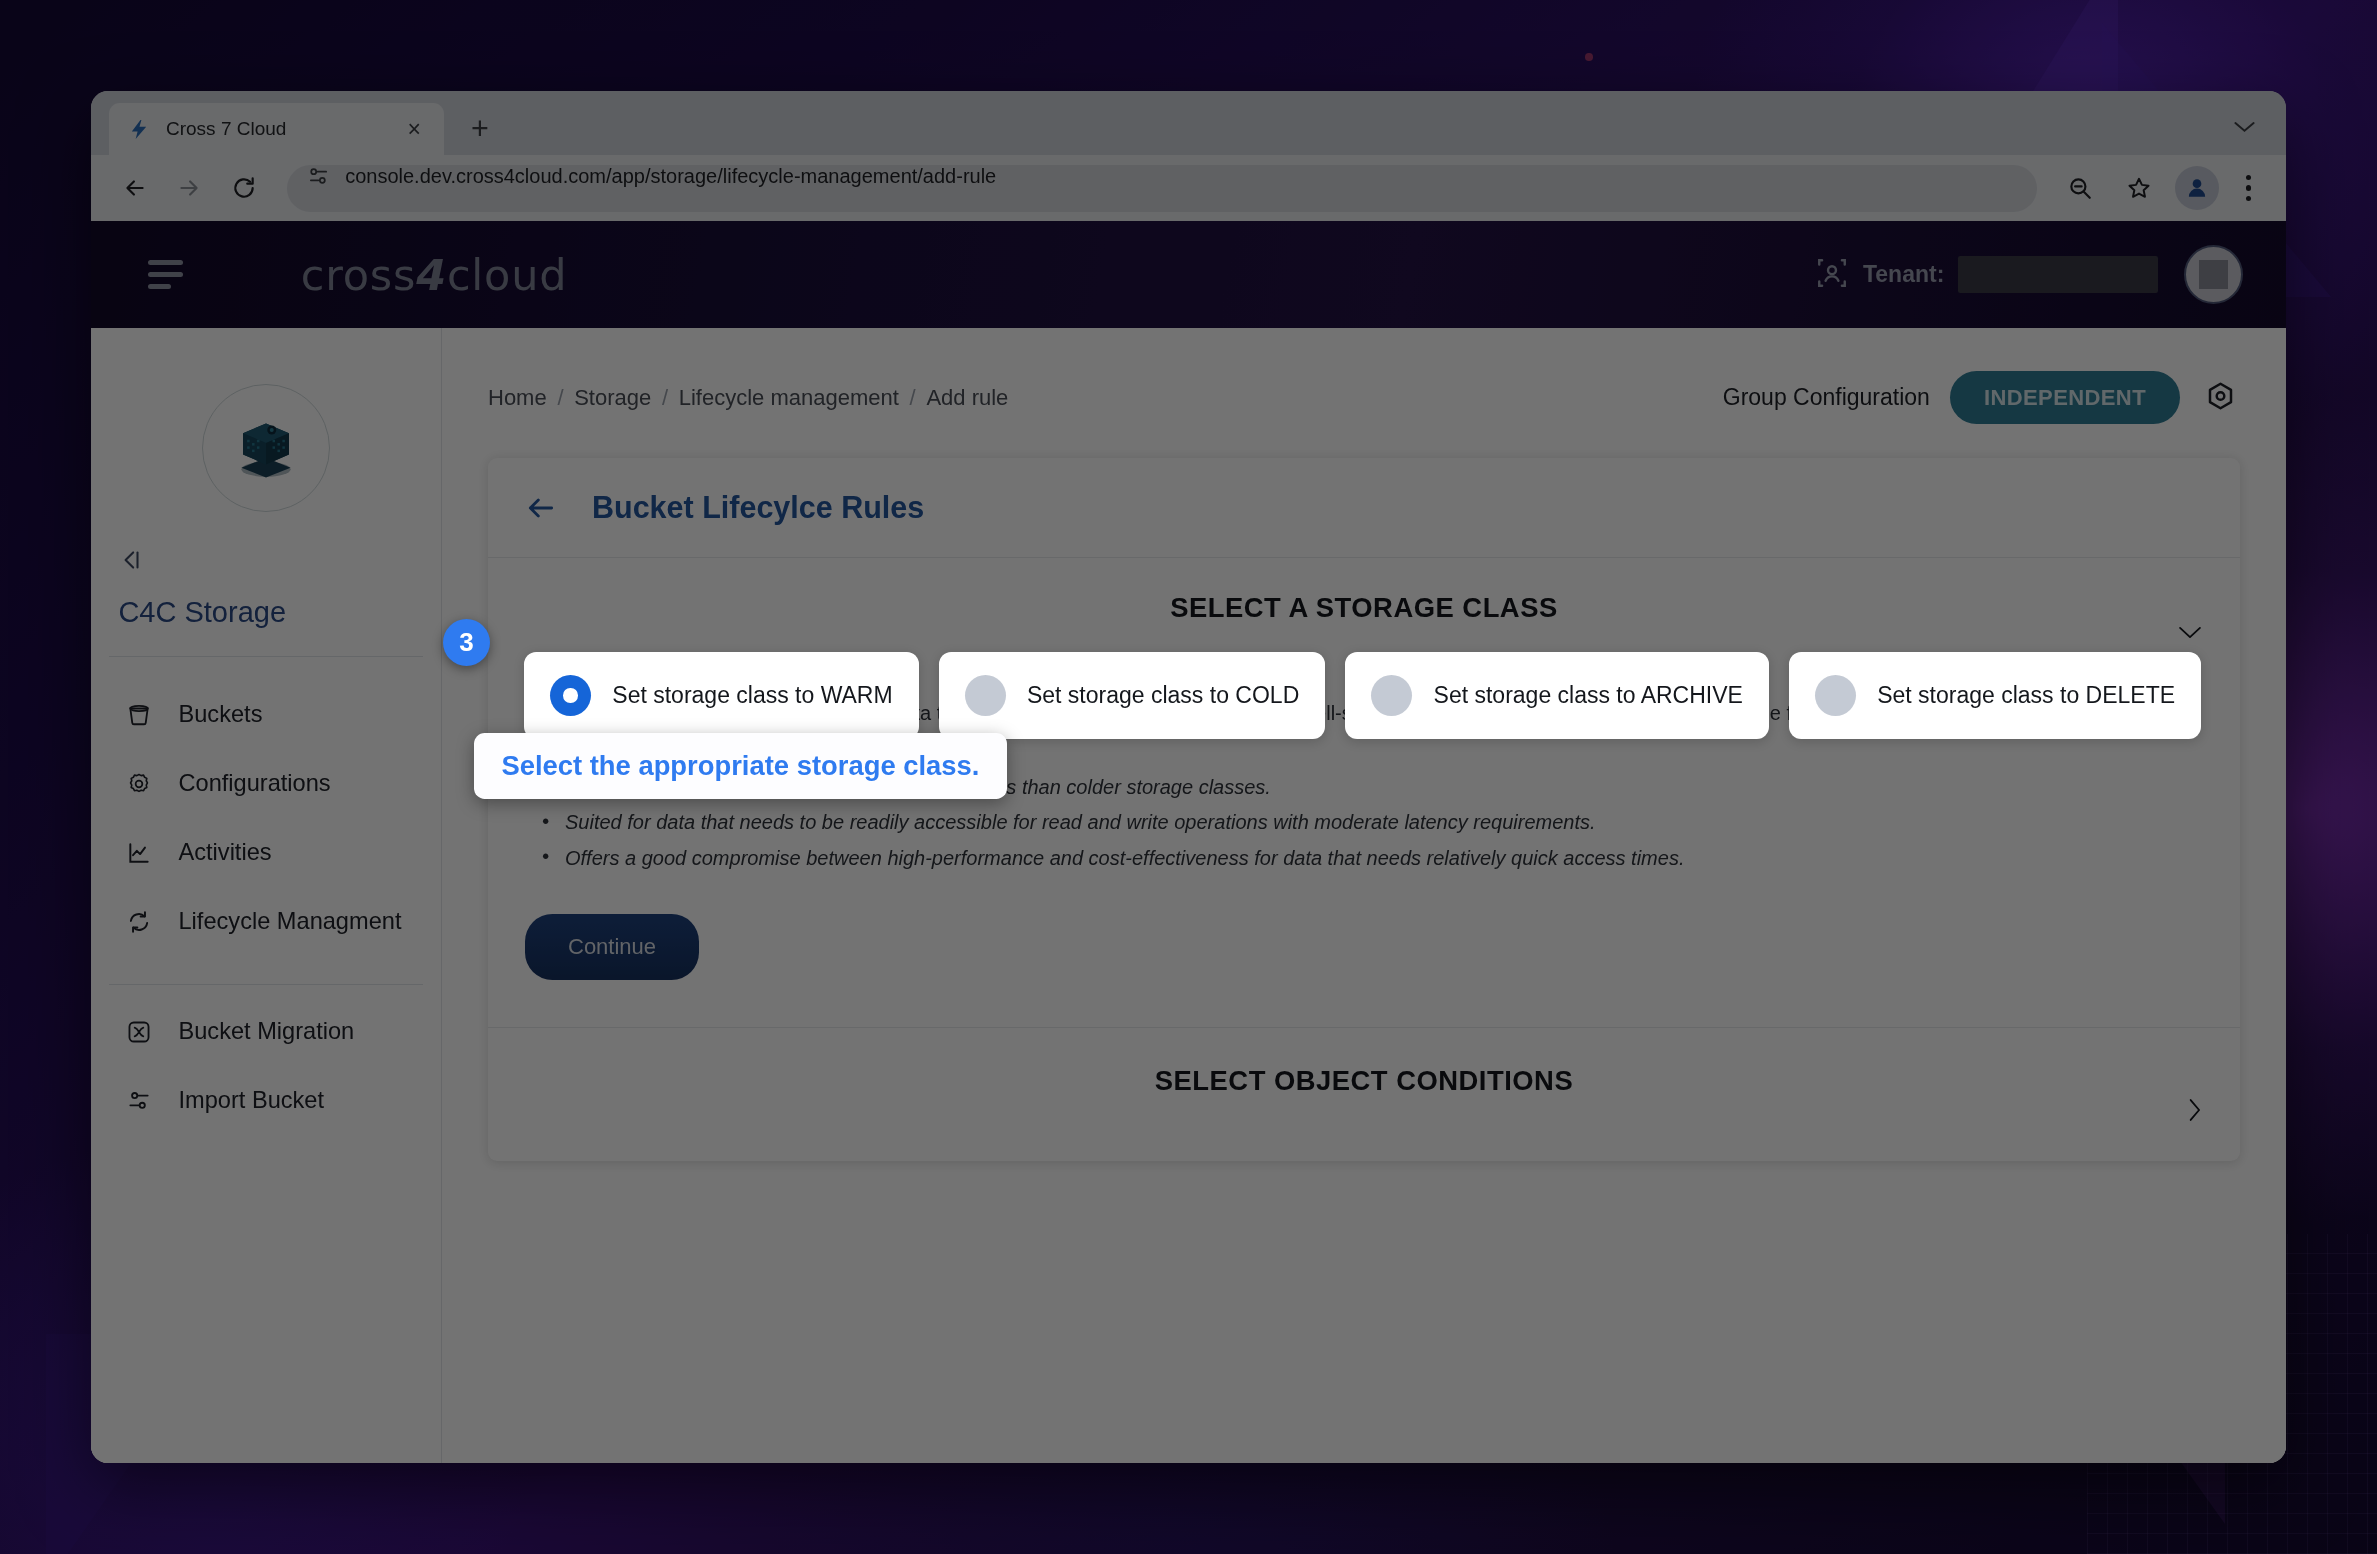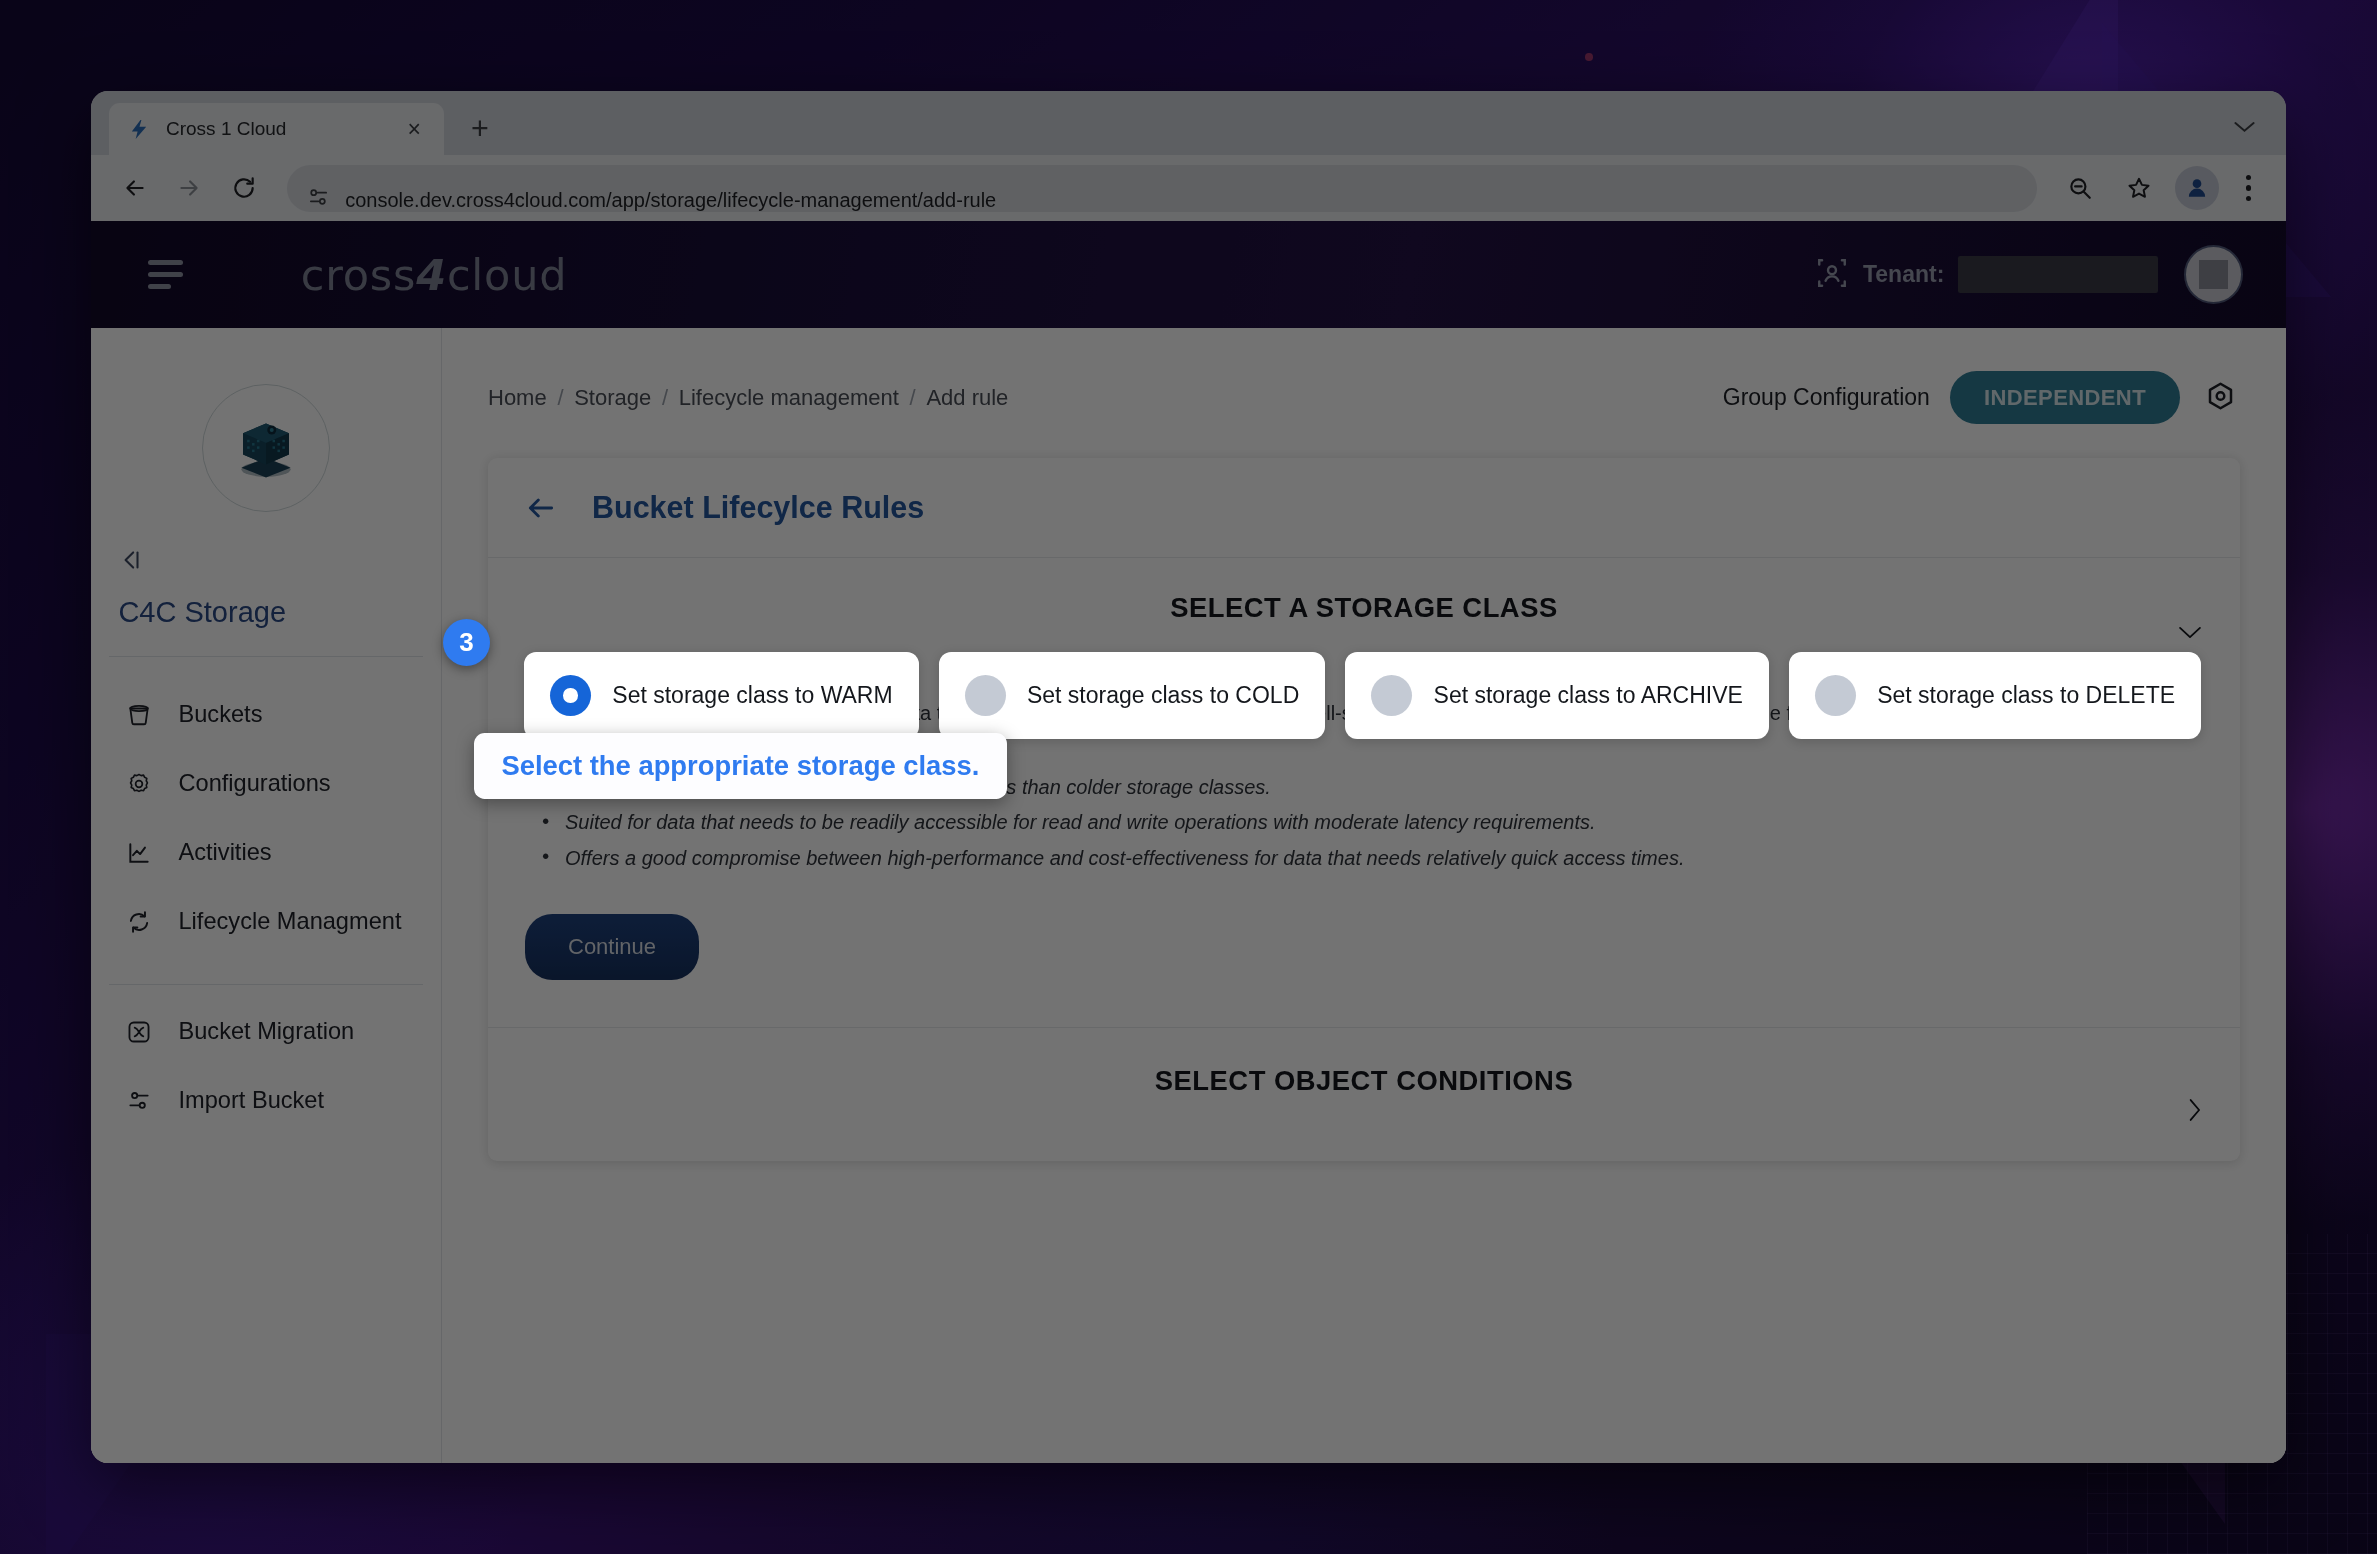--- a/index.html
+++ b/index.html
@@ -70,21 +70,21 @@
 
   
   .toolbar {
     height: 66px; background: #e8eaee; display: flex; align-items: center;
     padding: 0 20px; gap: 7.6px; flex: none;
   }
   .tb-btn { width: 47px; height: 47px; border-radius: 50%; display: flex; align-items: center; justify-content: center; color: #1f2125; }
   .tb-btn.fwd { color: #7b7f86; }
   .omnibox {
     flex: 1; height: 47px; background: #d4d7dc; border-radius: 24.4px;
-    display: flex; align-items: flex-end; gap: 15.2px; padding: 0 20px; margin: 0 12.2px;
+    display: flex; align-items: flex-start; gap: 15.2px; padding: 0 20px; margin: 0 12.2px;
   }
   .omni-url { font-size: 20px; color: #1f2125; white-space: nowrap; }
   .tb-right { display: flex; align-items: center; gap: 12.2px; }
   .avatar-btn { width: 44px; height: 44px; border-radius: 50%; background: #c3c8d4; display: flex; align-items: center; justify-content: center; }
   .kebab { width: 35px; display: flex; flex-direction: column; align-items: center; gap: 5.3px; }
   .kebab i { width: 5.3px; height: 5.3px; border-radius: 50%; background: #1f2125; display: block; }
 
   
   .page { flex: 1; position: relative; background: #ffffff; overflow: hidden; }
 
@@ -222,21 +222,21 @@
 
 <div id="browser">
 
   <div class="tabstrip">
     <div class="tab">
       <span class="tab-fav">
         <svg width="23" height="23" viewBox="0 0 24 24">
             <path d="M13 2 L4 14 h6 l-2 8 L19 9 h-7 l2-7z" fill="#2c6cb5"></path>
           </svg>
       </span>
-      <span class="tab-title">Cross 1 Cloud</span>
+      <span class="tab-title">Cross 7 Cloud</span>
       <span class="tab-close">×</span>
     </div>
     <div class="newtab">+</div>
     <div class="tabstrip-spacer"></div>
     <div class="tabstrip-caret">
       <svg width="23" height="13.7" viewBox="0 0 30 18">
           <path d="M3 4 L15 14 L27 4" stroke="#3c3f44" stroke-width="2.6" fill="none" stroke-linecap="round"></path>
         </svg>
     </div>
   </div>

